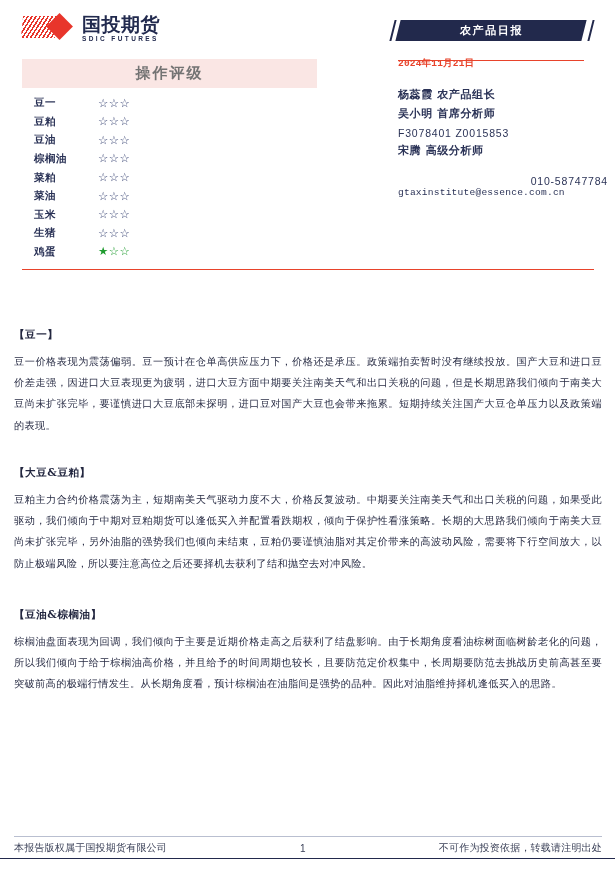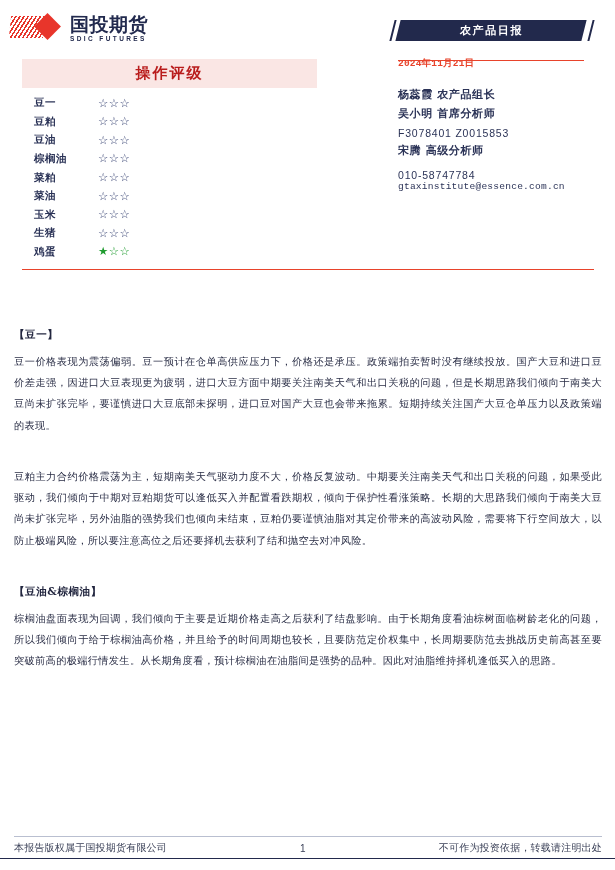--- a/index.html
+++ b/index.html
@@ -27,21 +27,21 @@
   .header {
     position: absolute;
     left: 0; top: 0;
     width: 615px;
     height: 300px;
   }
 
   
   .logo {
     position: absolute;
-    left: 10px;
+    left: 22px;
     top: 14px;
     display: flex;
     align-items: flex-start;
   }
   .logo-mark {
     position: relative;
     width: 56px;
     height: 26px;
     margin-right: 4px;
   }
@@ -97,21 +97,21 @@
     height: 29px;
     background: #fae6e4;
     display: flex;
     align-items: center;
     justify-content: center;
   }
   .rating-title span {
     font-family: Liberation Serif, serif;
     font-size: 15px;
     font-weight: bold;
-    color: #b91c1c;
+    color: #737373;
     letter-spacing: 2px;
   }
 
   .rating-list {
     position: absolute;
     left: 22px;
     top: 94px;
     width: 295px;
   }
   .rating-row {
@@ -221,22 +221,23 @@
     color: #2b3357;
     line-height: 1.72;
     letter-spacing: 0.8px;
     white-space: nowrap;
   }
   .contact-phone {
     font-family: "Liberation Sans", sans-serif;
     font-size: 10.5px;
     color: #2b3357;
     letter-spacing: 0.8px;
-    margin-top: 8px;
+    margin-top: 14px;
     white-space: nowrap;
+    text-align: right;
   }
   .contact-email {
     font-family: "Liberation Mono", monospace;
     font-size: 9.6px;
     color: #2b3357;
     letter-spacing: 0.2px;
     margin-top: 0;
     white-space: nowrap;
   }
 
@@ -387,20 +388,21 @@
   <div class="body">
 
     <div class="section">
       <div class="section-head">【豆一】</div>
       <div class="section-body">豆一价格表现为震荡偏弱。豆一预计在仓单高供应压力下，价格还是承压。政策端拍卖暂时没有继续投放。国产大豆和进口豆价差走强，因进口大豆表现更为疲弱，进口大豆方面中期要关注南美天气和出口关税的问题，但是长期思路我们倾向于南美大豆尚未扩张完毕，要谨慎进口大豆底部未探明，进口豆对国产大豆也会带来拖累。短期持续关注国产大豆仓单压力以及政策端的表现。</div>
     </div>
 
     <div class="gap-1"></div>
 
     <div class="section">
+      <div class="section-head">【大豆&amp;豆粕】</div>
       <div class="section-body">豆粕主力合约价格震荡为主，短期南美天气驱动力度不大，价格反复波动。中期要关注南美天气和出口关税的问题，如果受此驱动，我们倾向于中期对豆粕期货可以逢低买入并配置看跌期权，倾向于保护性看涨策略。长期的大思路我们倾向于南美大豆尚未扩张完毕，另外油脂的强势我们也倾向未结束，豆粕仍要谨慎油脂对其定价带来的高波动风险，需要将下行空间放大，以防止极端风险，所以要注意高位之后还要择机去获利了结和抛空去对冲风险。</div>
     </div>
 
     <div class="gap-2"></div>
 
     <div class="section">
       <div class="section-head">【豆油&amp;棕榈油】</div>
       <div class="section-body">棕榈油盘面表现为回调，我们倾向于主要是近期价格走高之后获利了结盘影响。由于长期角度看油棕树面临树龄老化的问题，所以我们倾向于给于棕榈油高价格，并且给予的时间周期也较长，且要防范定价权集中，长周期要防范去挑战历史前高甚至要突破前高的极端行情发生。从长期角度看，预计棕榈油在油脂间是强势的品种。因此对油脂维持择机逢低买入的思路。</div>
     </div>
   </div>

